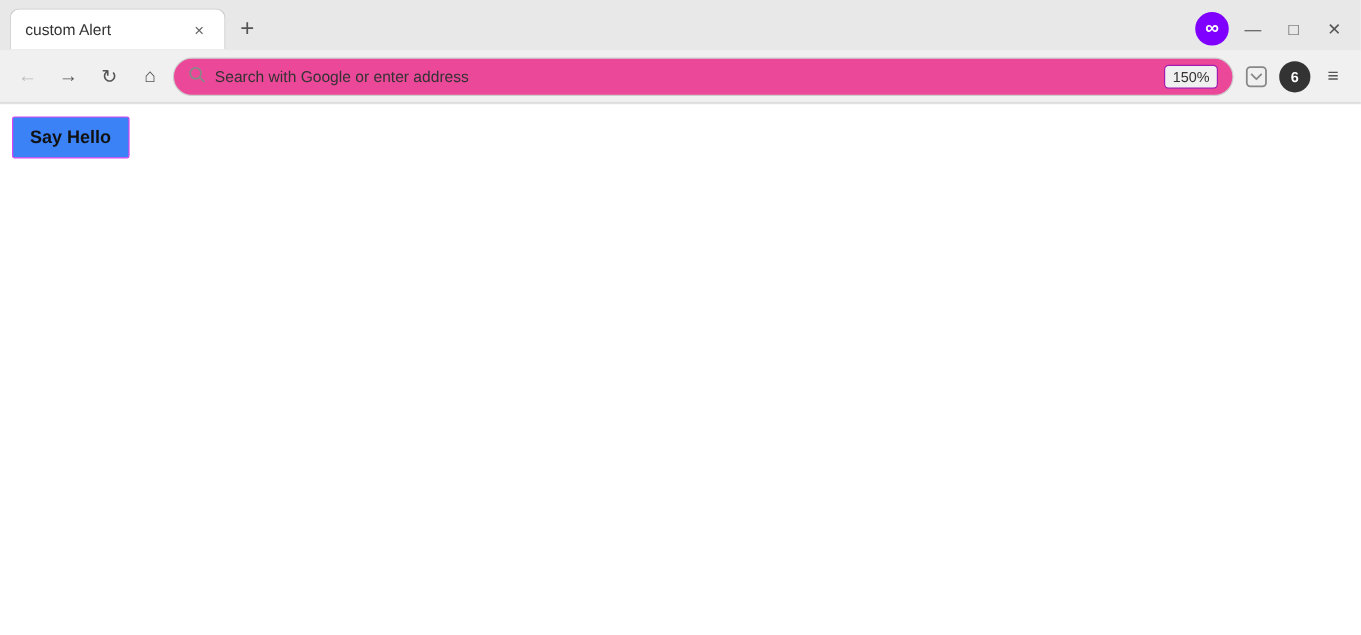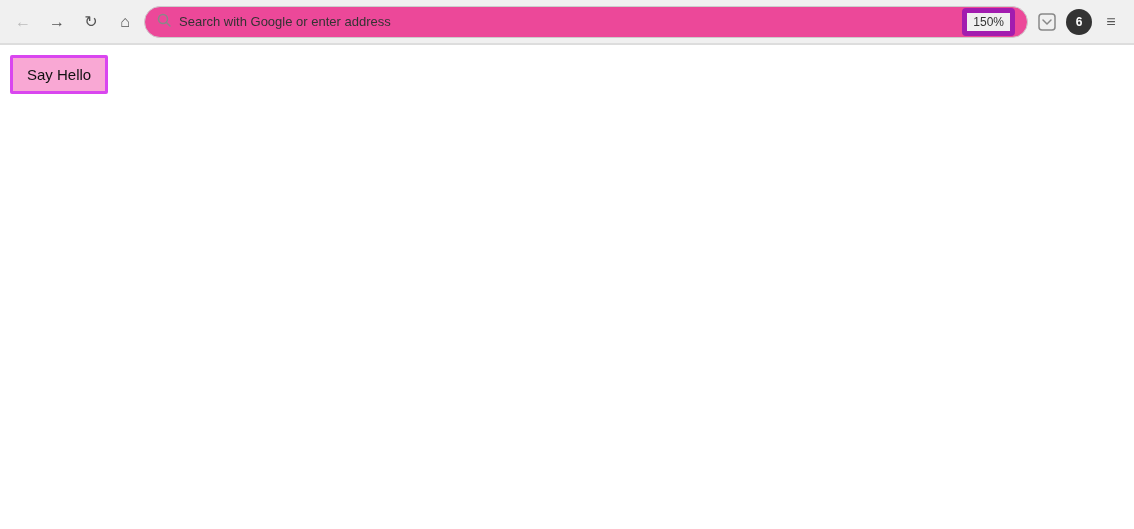--- a/index.html
+++ b/index.html
@@ -160,21 +160,21 @@
       flex: 1;
       font-size: 13px;
       color: #333;
       border: none;
       outline: none;
       background: transparent;
     }
 
     .zoom-badge {
       background: #f0f0f0;
-      border: 5px solid #a21caf;
+      border: 1px solid #a21caf;
       border-radius: 4px;
       padding: 2px 6px;
       font-size: 12px;
       color: #333;
       cursor: pointer;
     }
 
     .pocket-btn {
       width: 30px;
       height: 30px;
@@ -213,35 +213,52 @@
 
     
     .page-content {
       background: #fff;
       width: 100%;
       height: calc(529px - 86px);
       padding: 10px;
     }
 
     .say-hello-btn {
-      border: 3px solid #d946ef;
-      background: #f9a8d4;
+      border: 1px solid #d946ef;
+      background: #3b82f6;
       padding: 8px 14px;
       font-size: 15px;
-      font-weight: 400;
+      font-weight: 700;
       color: #111;
       cursor: pointer;
       border-radius: 2px;
     }
   </style>
 </head>
 <body>
 
 <div class="browser-chrome">
 
+  <div class="tab-bar">
+    <div class="tab">
+      <span class="tab-title">custom Alert</span>
+      <span class="tab-close">×</span>
+    </div>
+    <div class="tab-new">+</div>
+
+    <div class="browser-controls-right">
+
+      <div class="browser-logo" style="background:#8000ff;">
+        <span style="color:#fff; font-size:16px; font-weight:bold;">∞</span>
+      </div>
+      <div class="window-btn">—</div>
+      <div class="window-btn">□</div>
+      <div class="window-btn">✕</div>
+    </div>
+  </div>
 
   <div class="toolbar">
     <div class="nav-btn disabled">←</div>
     <div class="nav-btn">→</div>
     <div class="nav-btn">↻</div>
     <div class="nav-btn">⌂</div>
 
     <div class="address-bar-wrapper">
       <span class="search-icon-svg">
         <svg width="14" height="14" viewBox="0 0 14 14" fill="none" xmlns="http://www.w3.org/2000/svg">

